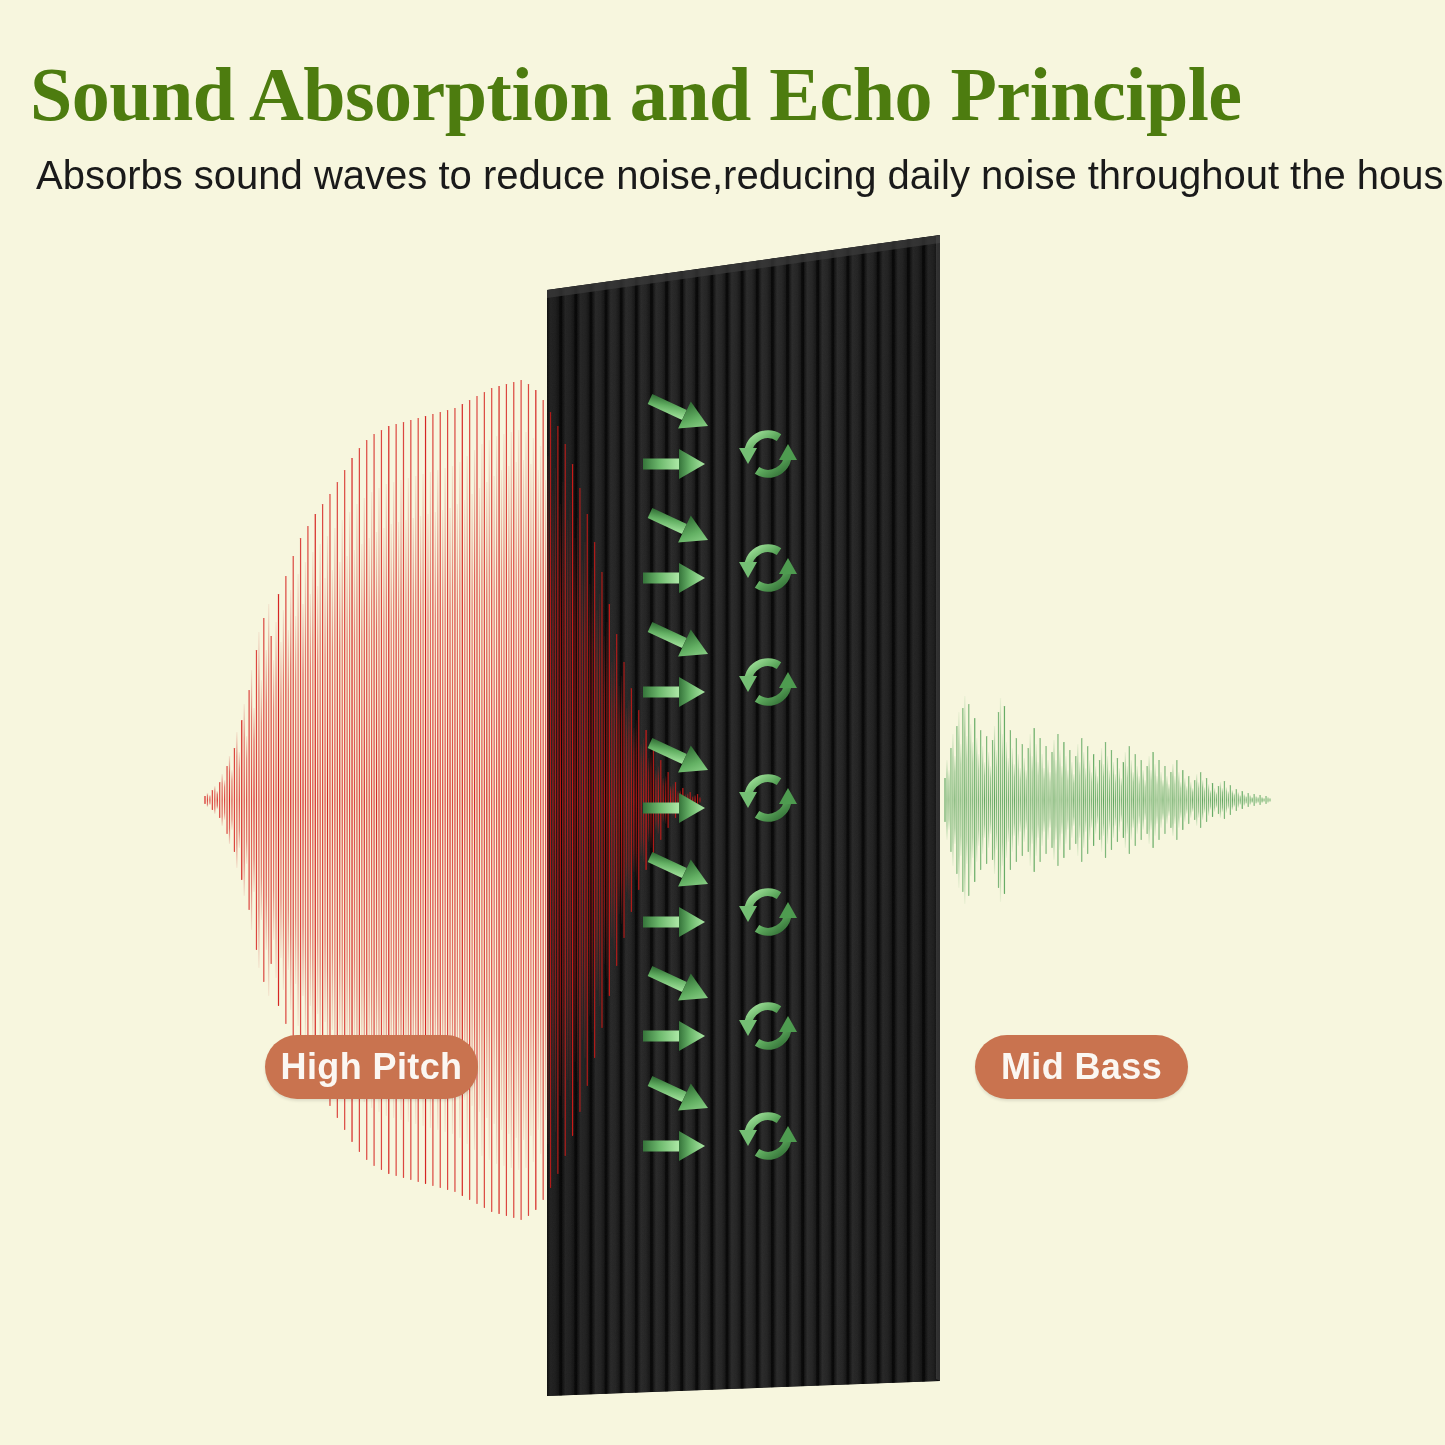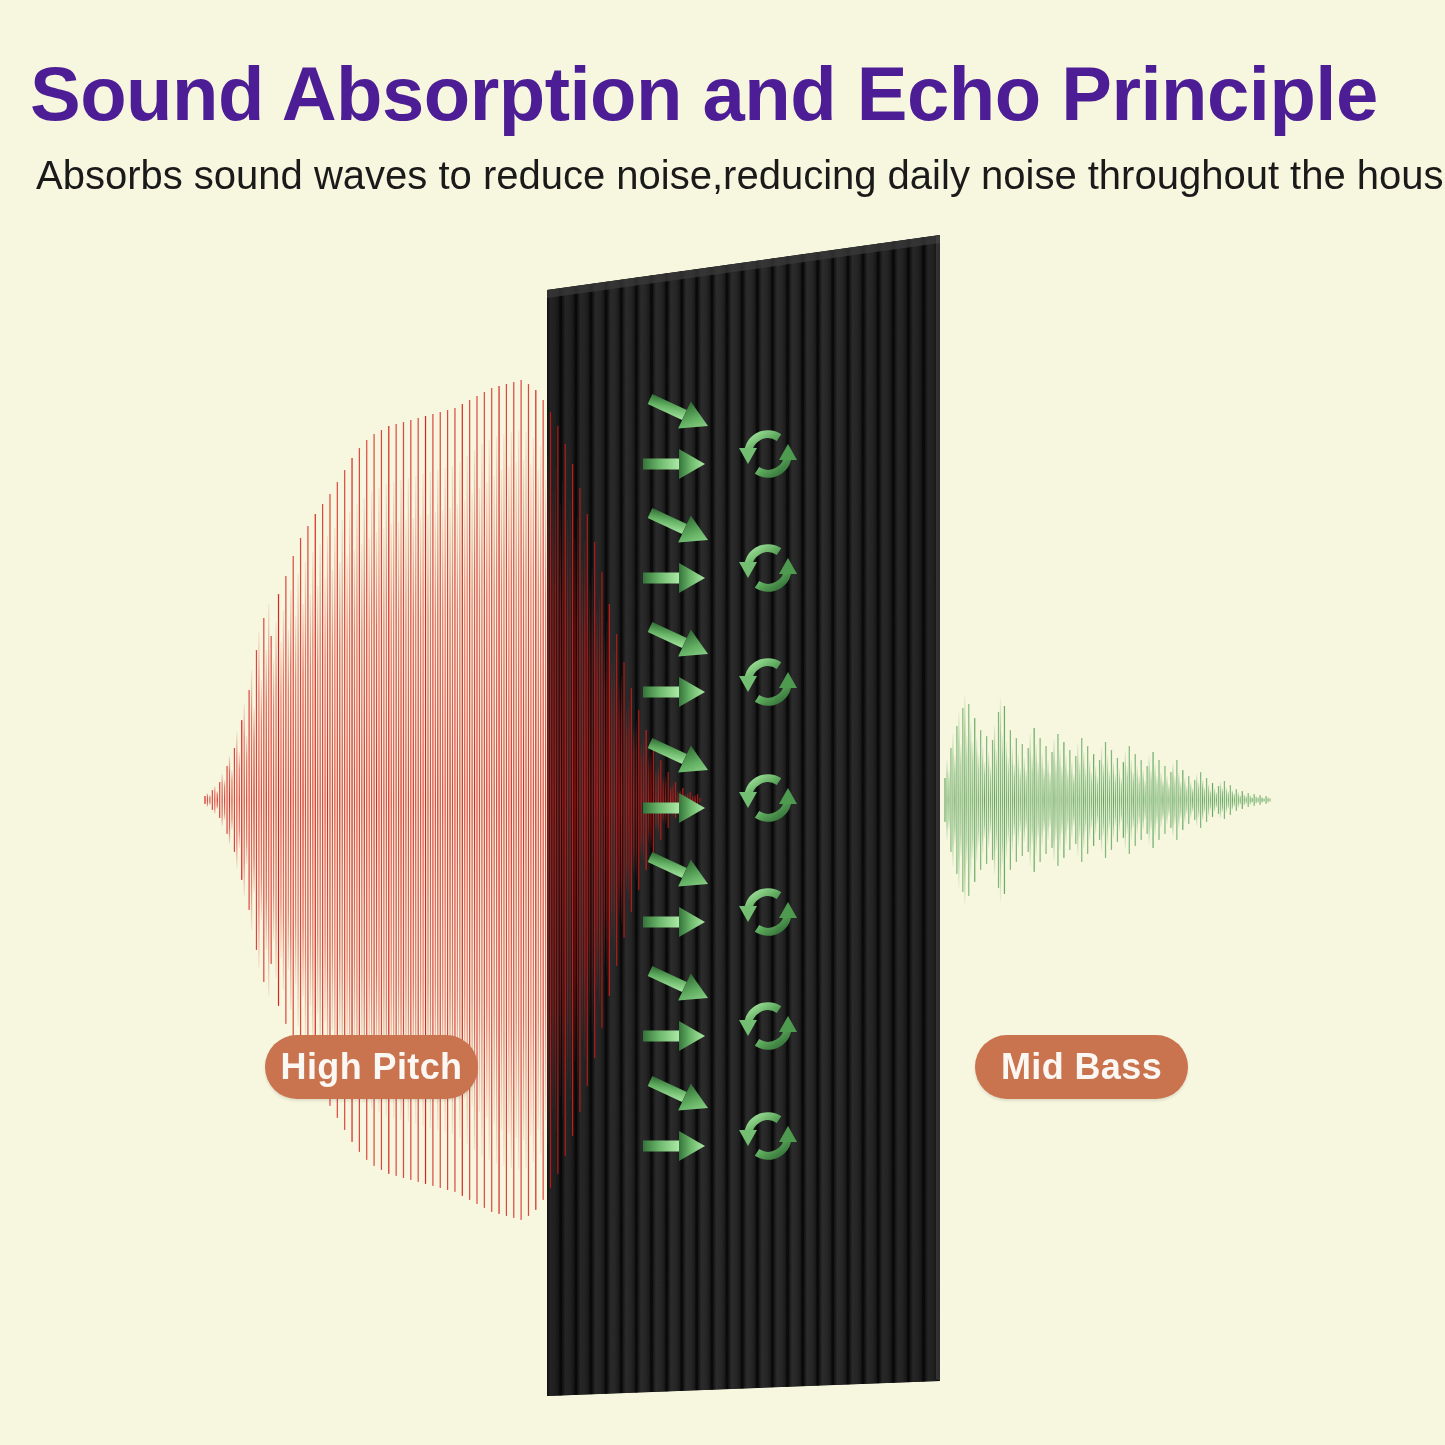--- a/index.html
+++ b/index.html
@@ -9,22 +9,22 @@
     font-family:"Liberation Sans", sans-serif;
     overflow:hidden;
     position:relative;
   }
   #stage{position:absolute;left:0;top:0;width:1445px;height:1445px;overflow:hidden;background:#F7F6DE;}
 
   
   .title{
     position:absolute;left:30px;top:53px;
     font-size:76px;line-height:82px;font-weight:bold;
-    color:#4c1d95;letter-spacing:-0.5px;white-space:nowrap;
-    font-family:Liberation Sans, sans-serif;
+    color:#4d7c0f;letter-spacing:-0.5px;white-space:nowrap;
+    font-family:Liberation Serif, serif;
   }
   .subtitle{
     position:absolute;left:36px;top:152px;
     font-size:40px;line-height:46px;font-weight:normal;
     color:#1A1A1A;white-space:nowrap;
     font-family:"Liberation Sans","DejaVu Sans",sans-serif;
   }
   .panel-svg{position:absolute;left:0;top:0;}
 
   

